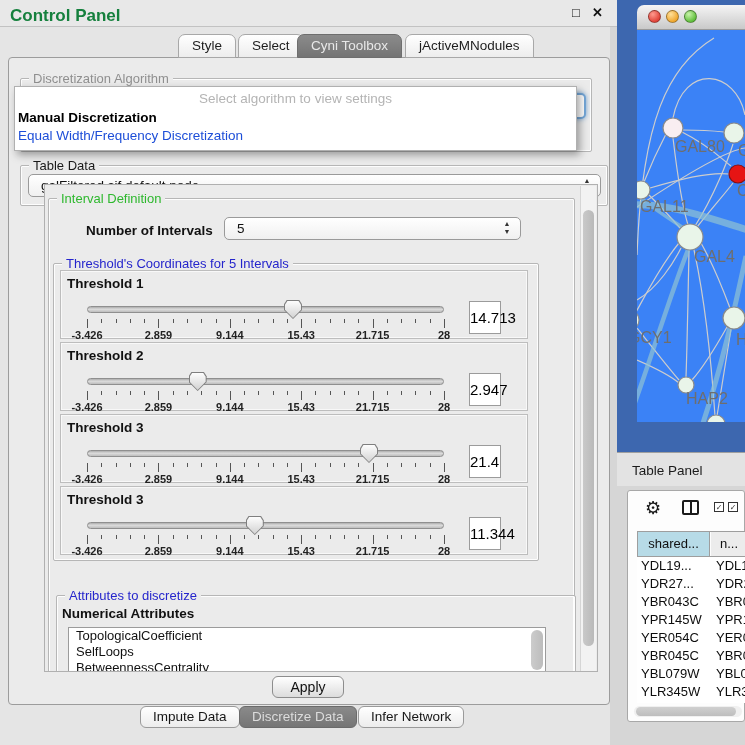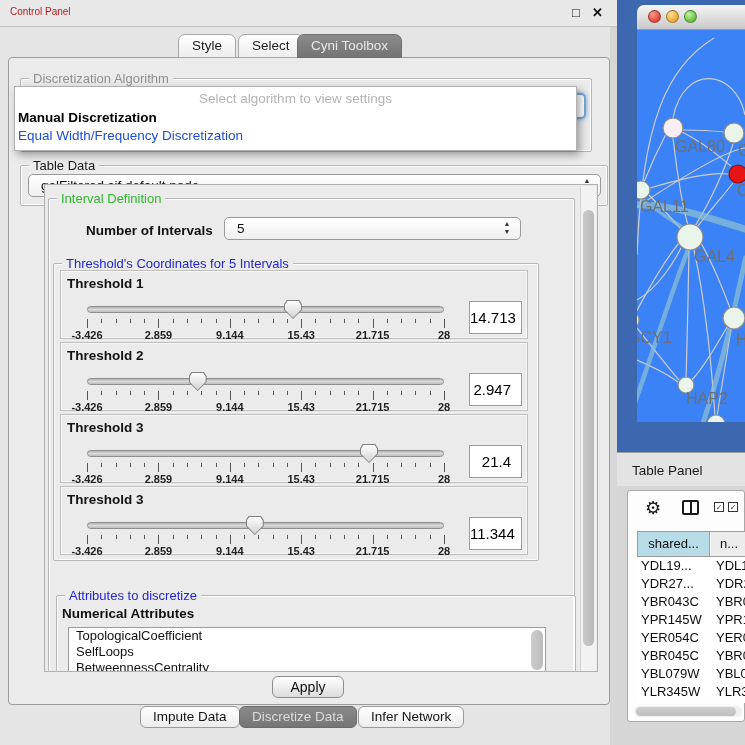--- a/index.html
+++ b/index.html
@@ -3,21 +3,21 @@
 <meta charset="utf-8">
 <style>
   * { margin:0; padding:0; box-sizing:border-box; }
   html,body { width:745px; height:745px; overflow:hidden; background:#e5e5e5;
     font-family:"Liberation Sans", sans-serif; }
   #stage { position:absolute; left:0; top:0; width:745px; height:745px; background:#e5e5e5; }
   .abs { position:absolute; }
 
   
   #titlebar { left:0; top:0; width:617px; height:27px; background:#e8e8e8; border-bottom:1px solid #c2c2c2; }
-  #titlebar .title { position:absolute; left:10px; top:6px; font-size:10px; color:#b91c1c; }
+  #titlebar .title { position:absolute; left:10px; top:6px; font-size:17px; color:#15803d;font-weight:bold; }
   .win-ic { position:absolute; top:5px; font-size:13px; color:#111; font-weight:bold; cursor:default; }
   #float-ic { left:572px; font-weight:normal; }
   #close-ic { left:592px; }
 
   .toptab { position:absolute; top:34px; height:24px; line-height:22px; padding:0 13px; font-size:13.5px; color:#1d1d1d;
     background:linear-gradient(#ffffff,#ededed); border:1px solid #a8a8a8; border-radius:7px 7px 0 0; z-index:5; }
   .toptab.sel { background:linear-gradient(#8b8b8b,#747474); color:#e8e8e8; border-color:#6e6e6e; }
   .net-glyph { display:inline-block; width:13px; height:14px; margin:4px 4px -2px 0; vertical-align:top; }
 
   #content-panel { left:8px; top:57px; width:602px; height:648px; background:#ebebeb;
@@ -56,21 +56,21 @@
     background:linear-gradient(#adadad,#dcdcdc 45%,#bdbdbd); }
   .thumb { position:absolute; top:-2px; width:18px; height:19px; z-index:2;
     clip-path:polygon(15% 0,85% 0,100% 22%,100% 52%,50% 100%,0 52%,0 22%); background:#7f7f7f; }
   .thumb i { position:absolute; left:1px; top:1px; width:16px; height:17px; display:block;
     clip-path:polygon(15% 0,85% 0,100% 22%,100% 52%,50% 100%,0 52%,0 22%); background:linear-gradient(#fdfdfd,#d2d2d2); }
   .ticks { position:absolute; left:0; top:17px; width:100%; height:9px; }
   .tick { position:absolute; top:0; width:1px; height:4px; background:#555; }
   .tick.major { height:9px; }
   .scale-labels { position:absolute; left:0; top:27px; width:100%; height:12px; }
   .scale-labels span { position:absolute; transform:translateX(-50%); font-size:11px; font-weight:600; color:#222; white-space:nowrap; }
-  .vfield { position:absolute; left:408px; width:53px; height:33px; background:#fff; border:1px solid #9b9b9b;
+  .vfield { position:absolute; left:408px; width:32px; height:33px; background:#fff; border:1px solid #9b9b9b;
     font-size:15px; color:#000; text-align:right; line-height:31px; padding-right:10px; }
 
   
   #attr-list { position:absolute; left:23px; top:442px; width:478px; height:46px; background:#fff; border:1px solid #9b9b9b; overflow:hidden; }
   .list-item { height:16px; line-height:16px; padding-left:7px; font-size:13px; color:#111; }
   #attr-scroll { position:absolute; right:2px; top:2px; width:12px; height:40px; background:linear-gradient(90deg,#cccccc,#bcbcbc); border-radius:6px; }
 
   #apply-btn { left:272px; top:676px; width:72px; height:22px; background:linear-gradient(#ffffff,#dcdcdc);
     border:1px solid #8d8d8d; border-radius:6px; font-size:14px; color:#111; text-align:center; line-height:20px; }
 
@@ -119,20 +119,21 @@
 
   <div class="abs" id="titlebar">
     <span class="title">Control Panel</span>
     <span class="win-ic" id="float-ic">□</span>
     <span class="win-ic" id="close-ic">✕</span>
   </div>
 
   <div class="toptab" style="left:178px;"><span>Style</span></div>
   <div class="toptab" style="left:238px;"><span>Select</span></div>
   <div class="toptab sel" style="left:297px;"><span>Cyni Toolbox</span></div>
+  <div class="toptab" style="left:405px;"><span>jActiveMNodules</span></div>
 
   <div class="abs" id="content-panel"></div>
 
   <div class="group" style="left:20px; top:78px; width:572px; height:74px;">
     <span class="gtitle" style="color:#8f8f8f;">Discretization Algorithm</span>
   </div>
   <div class="abs" id="algo-focus"></div>
 
   <div class="abs" id="algo-popup">
     <div class="ph">Select algorithm to view settings</div>

